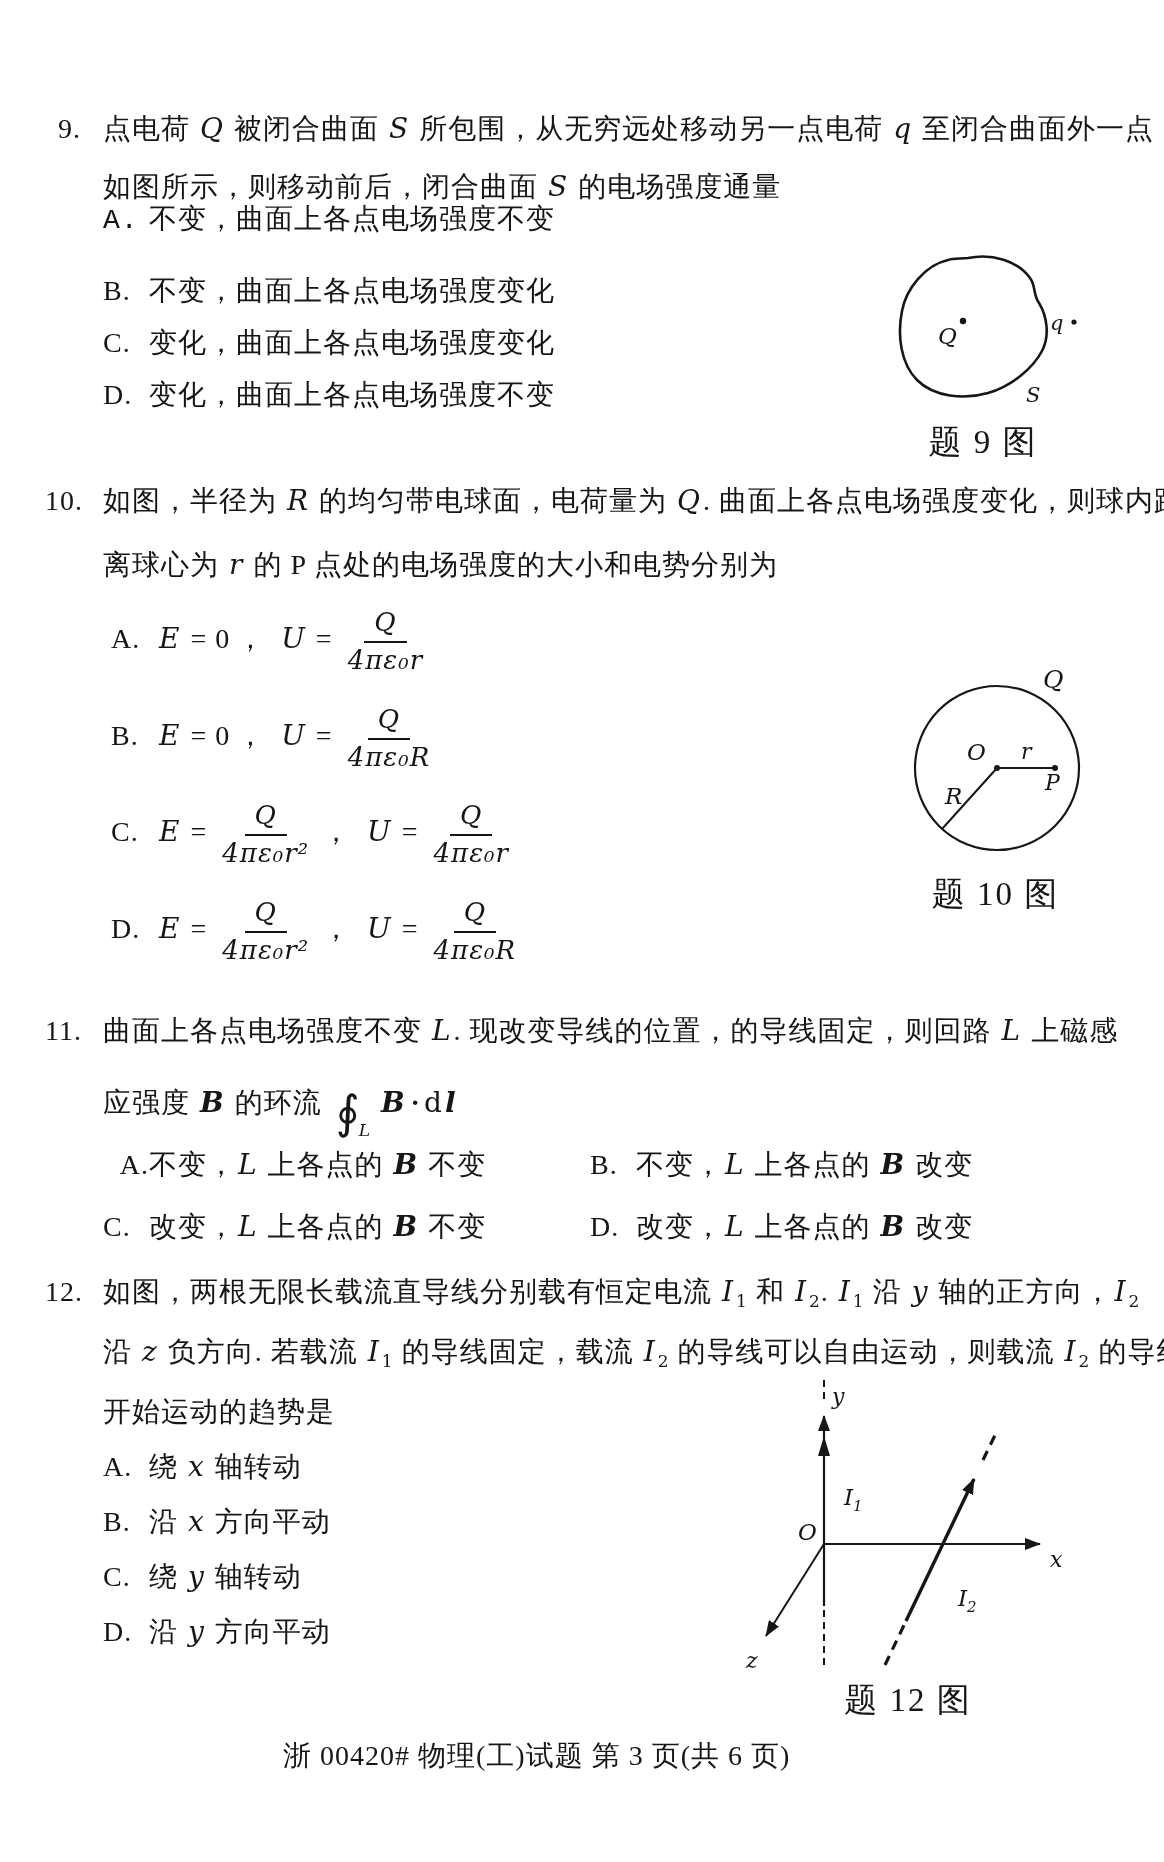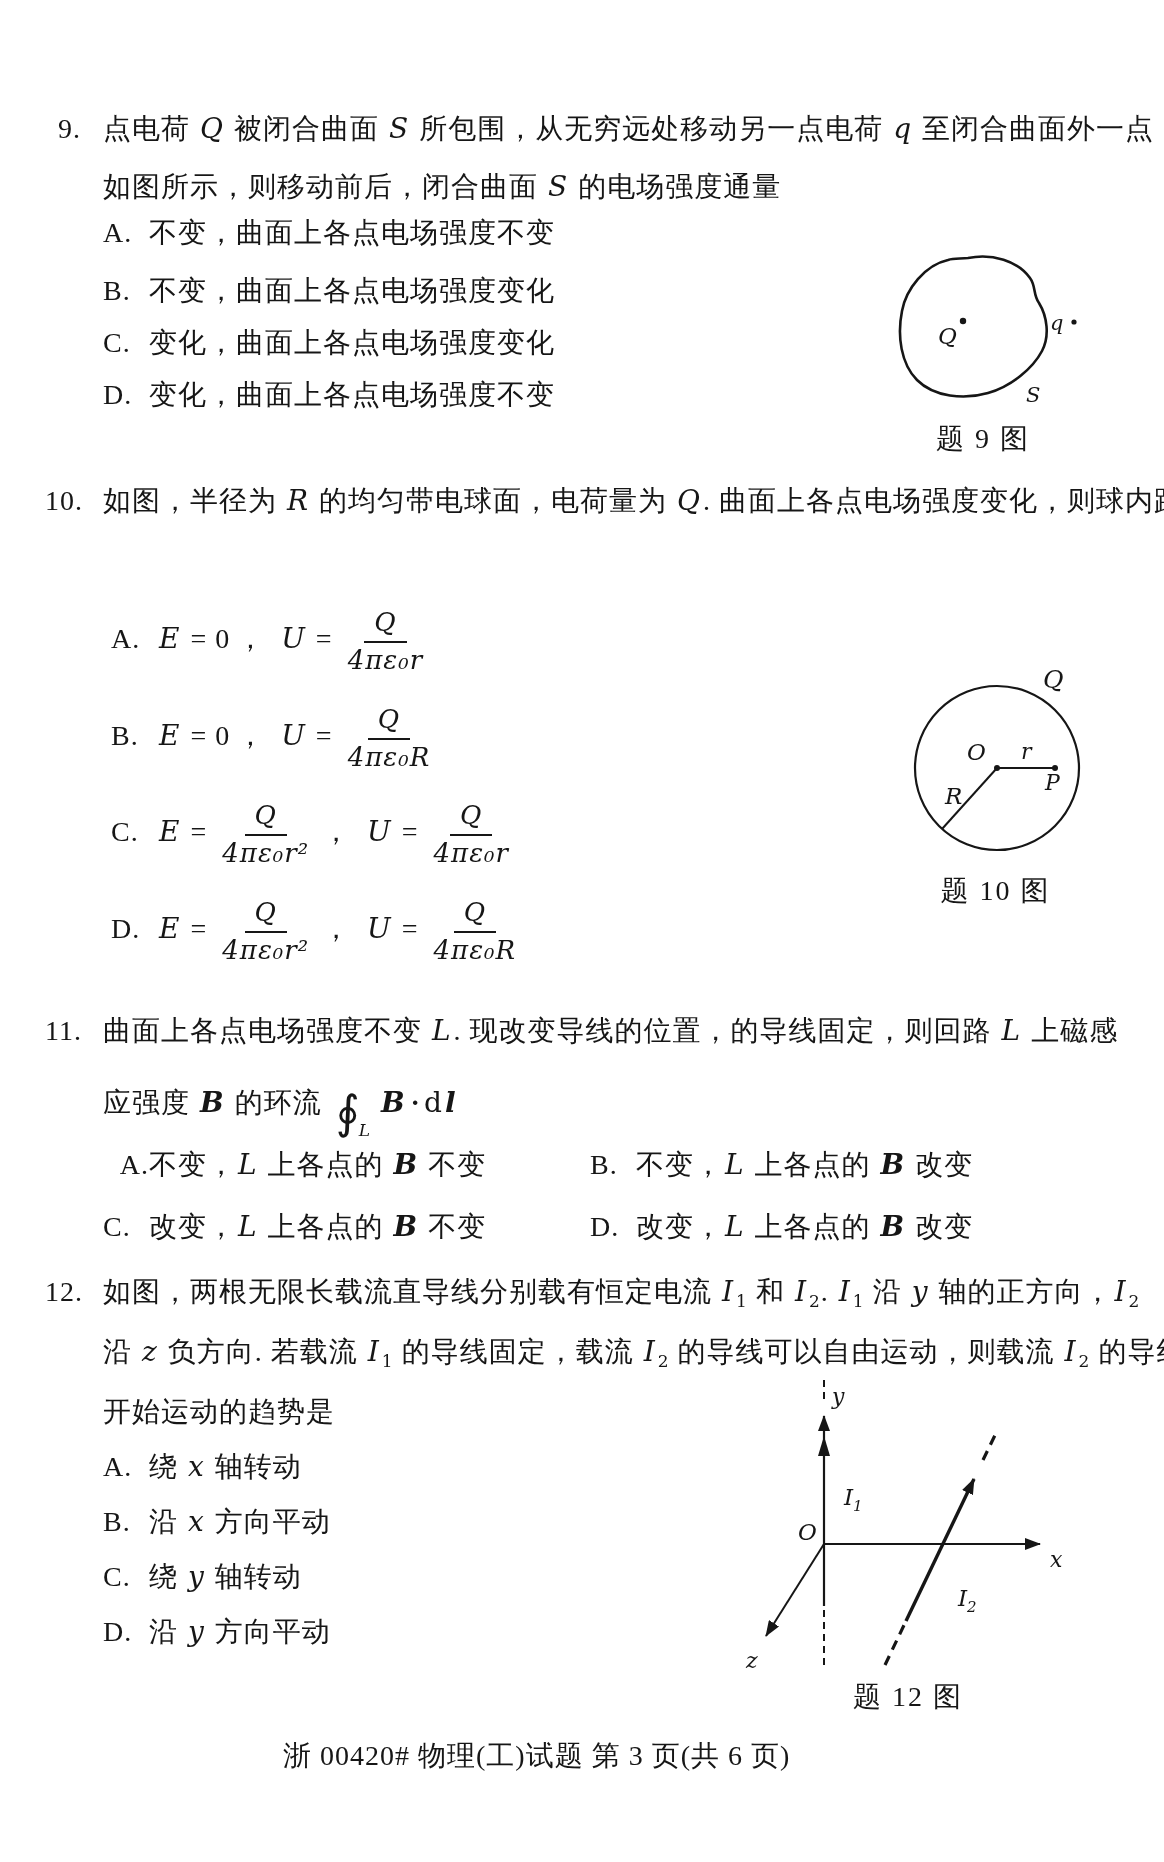--- a/index.html
+++ b/index.html
@@ -3,21 +3,21 @@
 <meta charset="utf-8">
 <style>
   html,body{margin:0;padding:0;background:#ffffff;}
   .page{position:relative;width:1164px;height:1862px;background:#fff;overflow:hidden;
         font-family:"Liberation Serif","DejaVu Serif",serif;color:#161616;}
   .line{position:absolute;white-space:nowrap;font-size:28px;letter-spacing:1px;line-height:1.2;}
   .qno{display:inline-block;}
   .w45{width:45px;}
   .w58{width:58px;}
   .olabel{display:inline-block;width:46px;}
-  .cap{position:absolute;font-size:28px;letter-spacing:2px;text-align:center;}
+  .cap{position:absolute;font-size:33px;letter-spacing:2px;text-align:center;}
   .footer{position:absolute;font-size:28px;letter-spacing:1px;}
   
   .mi{font-family:"DejaVu Serif",serif;font-style:italic;padding:0 2px;}
   .mbi{font-family:"DejaVu Serif",serif;font-style:italic;font-weight:bold;padding:0 2px;}
   .mrm{font-family:"DejaVu Serif",serif;}
   .msub{font-family:"DejaVu Serif",serif;font-size:17px;vertical-align:-6px;}
   .mdot{font-weight:bold;margin:0 3px;}
   .sep{margin:0 14px 0 6px;}
   .moint{font-family:"DejaVu Serif",serif;font-size:46px;vertical-align:-16px;margin-left:6px;line-height:1;}
   .mosub{font-family:"DejaVu Serif",serif;font-style:italic;font-size:17px;vertical-align:-24px;margin:0 8px 0 -2px;}
@@ -28,38 +28,39 @@
   .frow{line-height:1;margin-left:8px;}
   svg text{font-family:"DejaVu Serif",serif;font-style:italic;fill:#161616;}
 </style>
 </head>
 <body>
 
 <div class="page">
 
   <div class="line" style="top:112px;left:58px;"><span class="qno w45">9.</span><span><span>点电荷 </span><span class="mi">Q</span><span> 被闭合曲面 </span><span class="mi">S</span><span> 所包围，从无穷远处移动另一点电荷 </span><span class="mi">q</span><span> 至闭合曲面外一点，</span></span></div>
   <div class="line" style="top:170px;left:103px;"><span>如图所示，则移动前后，闭合曲面 </span><span class="mi">S</span><span> 的电场强度通量</span></div>
-  <div class="line" style="top:216px;left:103px;"><span class="olabel">A.</span><span>不变，曲面上各点电场强度不变</span></div>
+  <div class="line" style="top:204px;left:103px;font-family:Liberation Mono, monospace;"><span class="olabel">A.</span><span>不变，曲面上各点电场强度不变</span></div>
   <div class="line" style="top:274px;left:103px;"><span class="olabel">B.</span><span>不变，曲面上各点电场强度变化</span></div>
   <div class="line" style="top:326px;left:103px;"><span class="olabel">C.</span><span>变化，曲面上各点电场强度变化</span></div>
   <div class="line" style="top:378px;left:103px;"><span class="olabel">D.</span><span>变化，曲面上各点电场强度不变</span></div>
 
   <svg style="position:absolute;left:890px;top:248px;" width="270" height="168" viewBox="0 0 270 168">
     <path d="M 78 10 C 102 5, 128 13, 140 30 C 146 38, 143 47, 149 55 C 157 68, 160 88, 152 103
          C 143 120, 122 138, 98 145 C 74 152, 44 149, 27 132 C 11 116, 7 88, 12 63
          C 16 41, 35 17, 58 12 C 64 10, 71 11, 78 10 Z" fill="none" stroke="#161616" stroke-width="2.6" stroke-linejoin="round"></path>
     <circle cx="73" cy="73" r="3.2" fill="#161616"></circle>
     <text x="48" y="96" font-size="23">Q</text>
     <text x="160" y="82" font-size="21">q</text>
     <circle cx="184" cy="74" r="2.6" fill="#161616"></circle>
     <text x="136" y="154" font-size="21">S</text>
   </svg>
   <div class="cap" style="top:420px;left:898px;width:170px;">题 9 图</div>
 
   <div class="line" style="top:484px;left:45px;"><span class="qno w58">10.</span><span><span>如图，半径为 </span><span class="mi">R</span><span> 的均匀带电球面，电荷量为 </span><span class="mi">Q</span><span>. 曲面上各点电场强度变化，则球内距</span></span></div>
+  <div class="line" style="top:548px;left:103px;"><span>离球心为 </span><span class="mi">r</span><span> 的 P 点处的电场强度的大小和电势分别为</span></div>
   <div class="line frow" style="top:608px;left:103px;"><span class="olabel">A.</span><span><span class="mi">E</span><span> = 0</span><span class="sep">，</span><span class="mi">U</span><span> = </span><span class="frac">
           <span class="fnum mi">Q</span>
           <span class="fden mi">4πε₀r</span>
         </span></span></div>
   <div class="line frow" style="top:705px;left:103px;"><span class="olabel">B.</span><span><span class="mi">E</span><span> = 0</span><span class="sep">，</span><span class="mi">U</span><span> = </span><span class="frac">
           <span class="fnum mi">Q</span>
           <span class="fden mi">4πε₀R</span>
         </span></span></div>
   <div class="line frow" style="top:801px;left:103px;"><span class="olabel">C.</span><span><span class="mi">E</span><span> = </span><span class="frac">
           <span class="fnum mi">Q</span>

